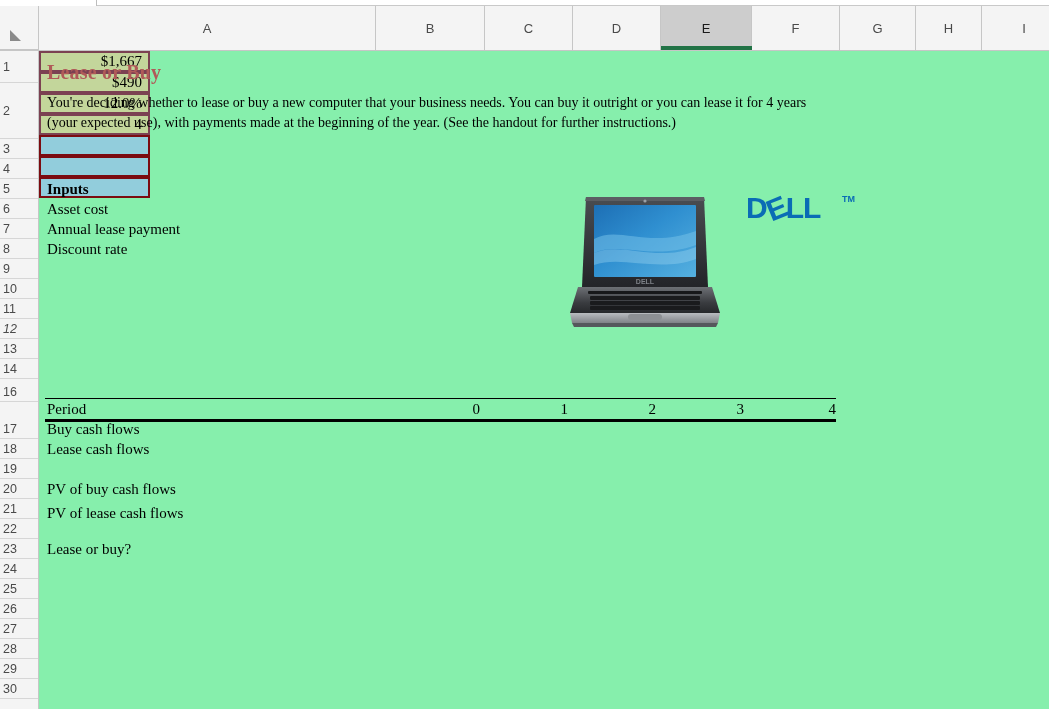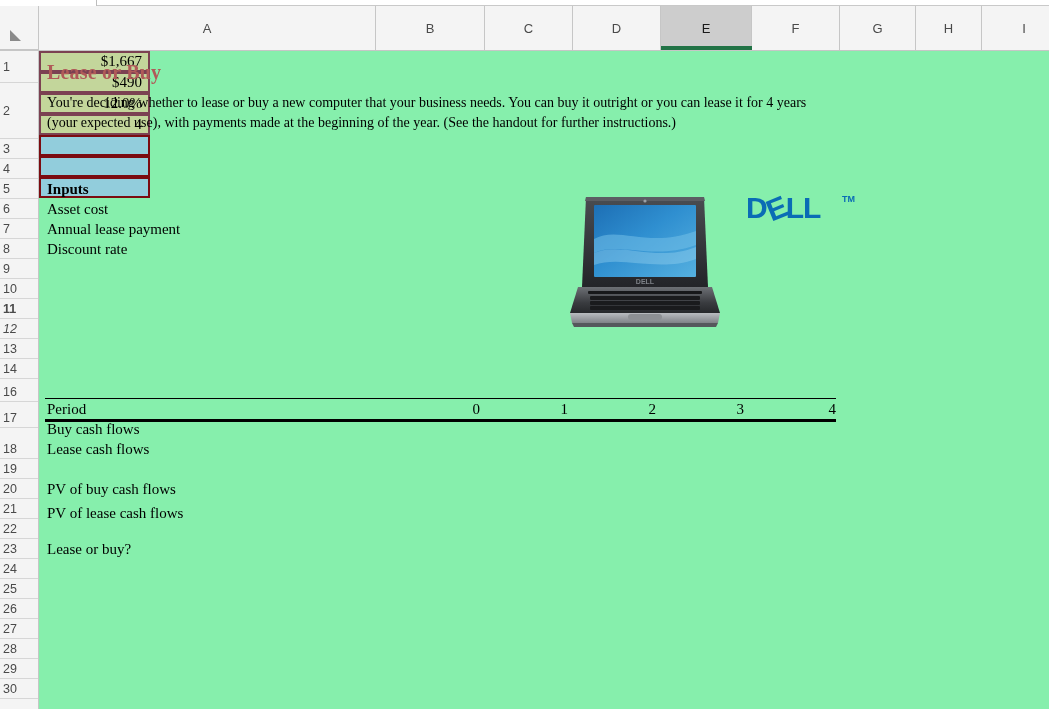--- a/index.html
+++ b/index.html
@@ -250,39 +250,39 @@
       </div>
       <div class="rowhead" style="top: 239px; height: 20px;">
         <span>8</span>
       </div>
       <div class="rowhead" style="top: 259px; height: 20px;">
         <span>9</span>
       </div>
       <div class="rowhead" style="top: 279px; height: 20px;">
         <span>10</span>
       </div>
-      <div class="rowhead" style="top: 299px; height: 20px; font-weight: bold;">
+      <div class="rowhead" style="top: 299px; height: 20px;">
         <span>11</span>
       </div>
       <div class="rowhead" style="top: 319px; height: 20px; font-style: italic;">
         <span>12</span>
       </div>
       <div class="rowhead" style="top: 339px; height: 20px;">
         <span>13</span>
       </div>
       <div class="rowhead" style="top: 359px; height: 20px;">
         <span>14</span>
       </div>
       <div class="rowhead" style="top: 379px; height: 20px;">
         <span>15</span>
       </div>
       <div class="rowhead" style="top: 382px; height: 20px;">
         <span>16</span>
       </div>
-      <div class="rowhead" style="top: 408px; height: 20px;">
+      <div class="rowhead" style="top: 419px; height: 20px;">
         <span>17</span>
       </div>
       <div class="rowhead" style="top: 439px; height: 20px;">
         <span>18</span>
       </div>
       <div class="rowhead" style="top: 459px; height: 20px;">
         <span>19</span>
       </div>
       <div class="rowhead" style="top: 479px; height: 20px;">
         <span>20</span>

